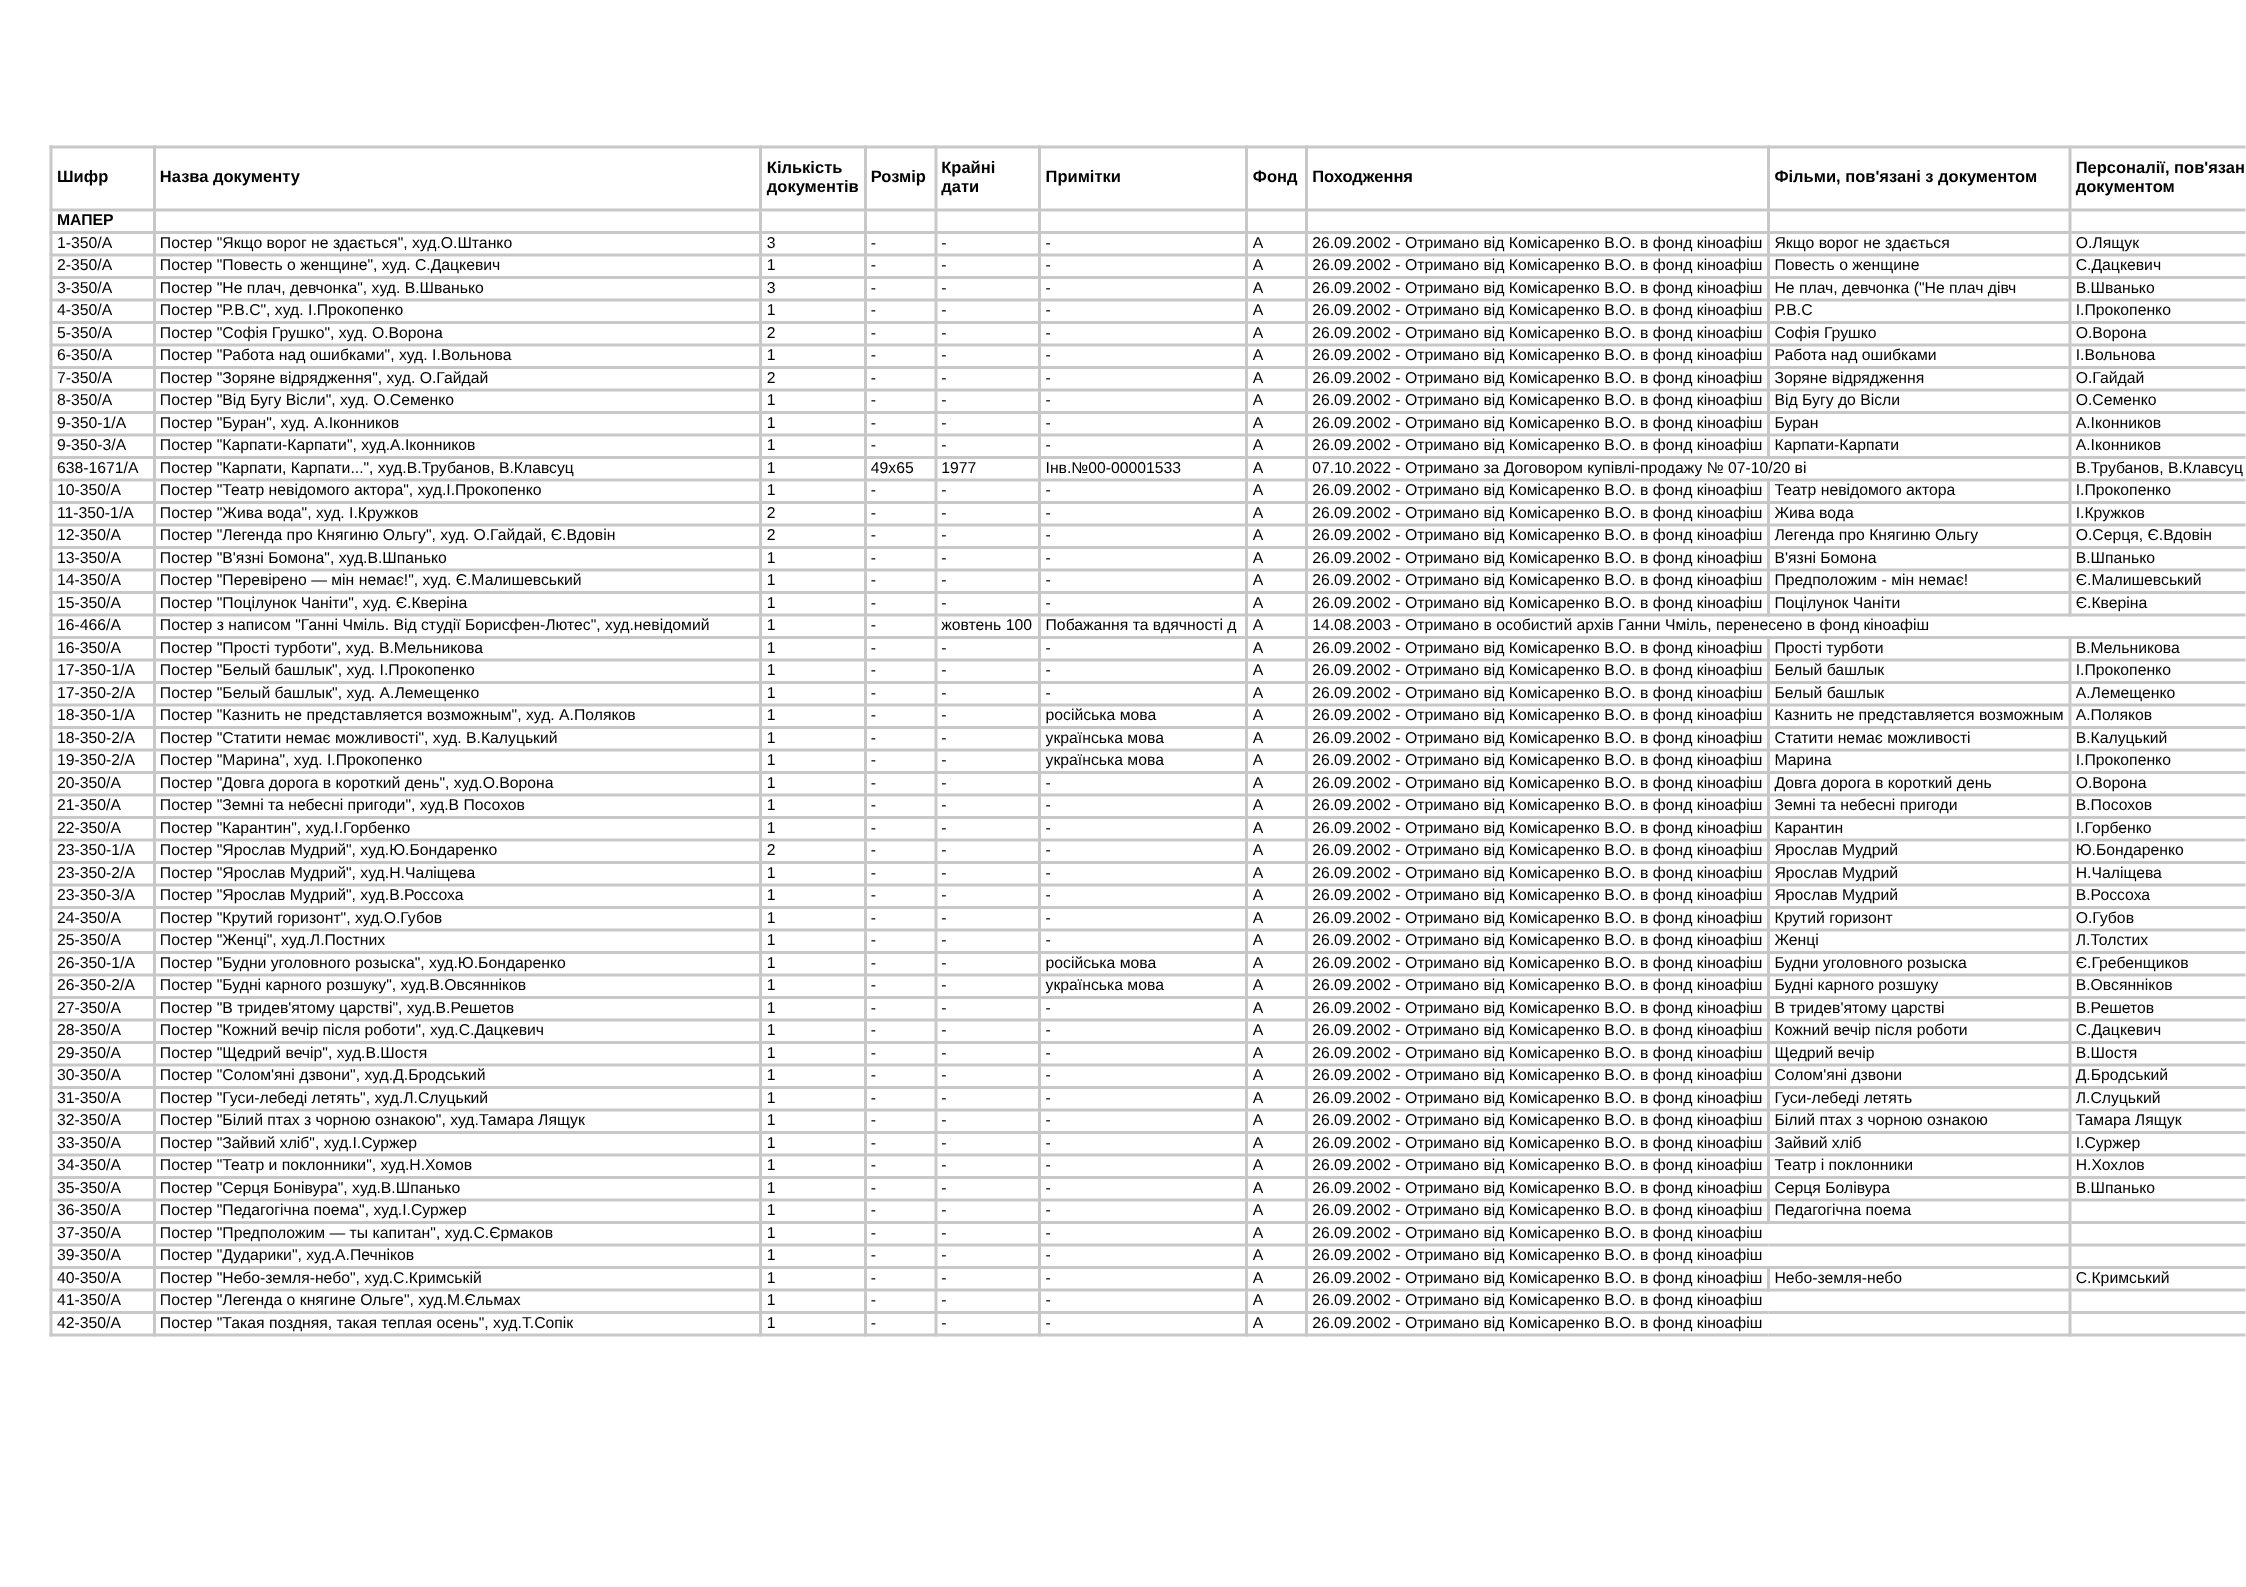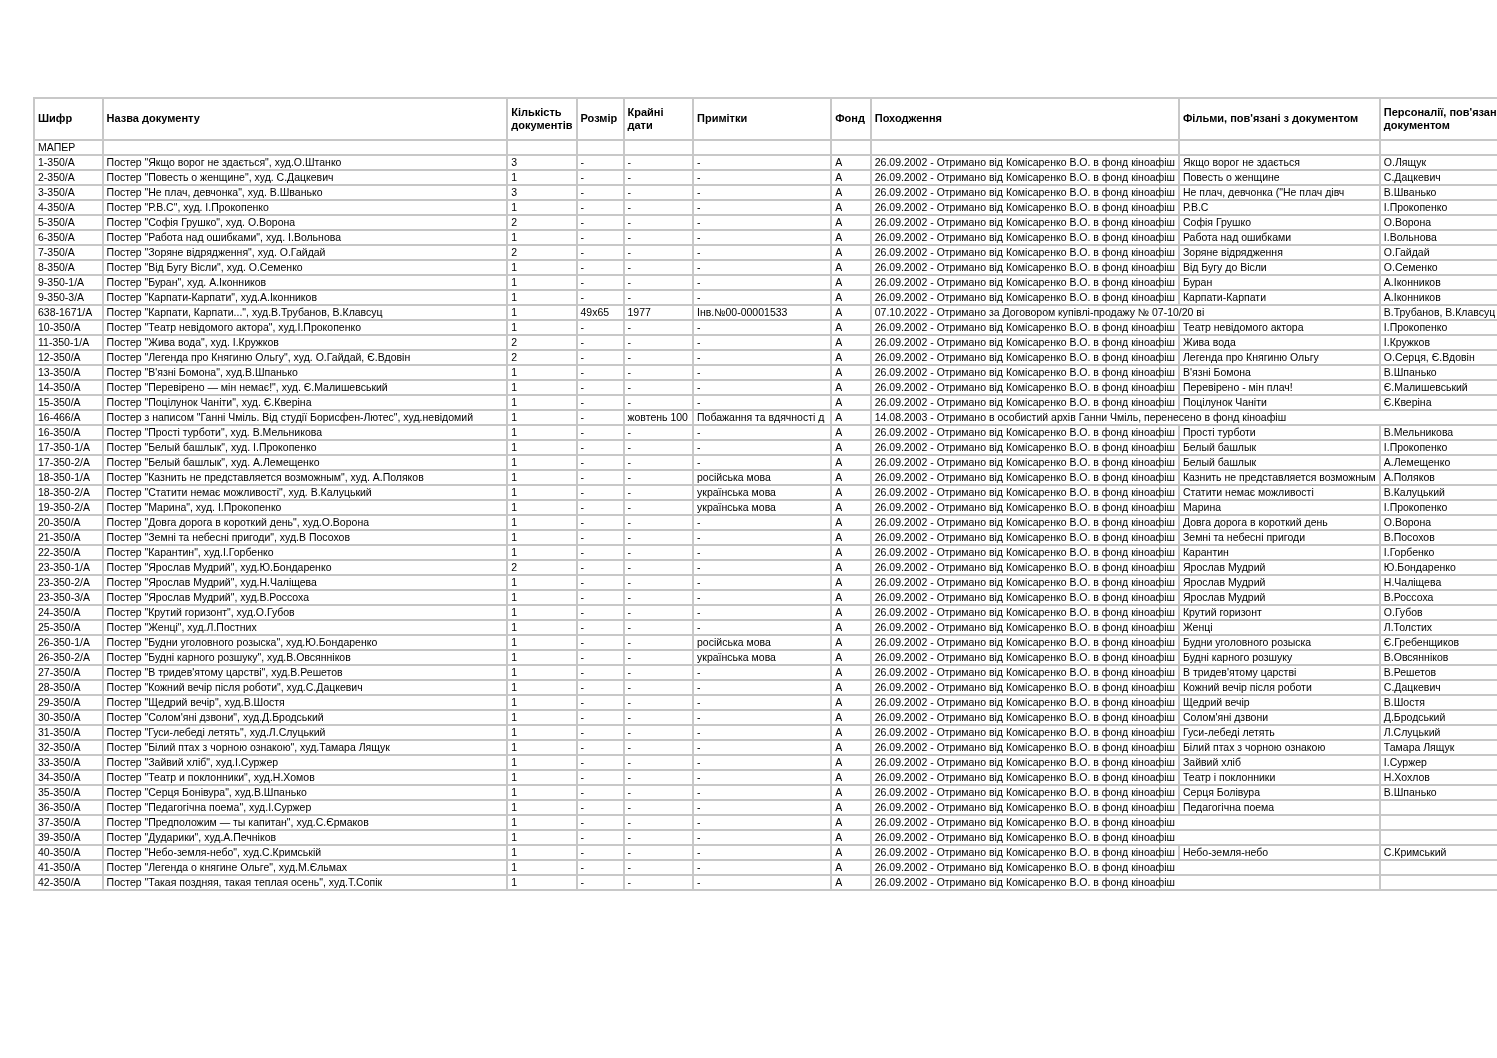--- a/index.html
+++ b/index.html
@@ -46,21 +46,21 @@
   td{
     font-size:10.5px;
     font-weight:normal;
     white-space:nowrap;
     height:13px;
     line-height:13px;
     vertical-align:middle;
     background:transparent;
   }
   tr.section-row td{
-    font-weight:normal;
+    font-weight:bold;
   }
 </style>
 </head>
 <body>
 
 <div class="page">
   <div class="sheet">
     <table>
       <colgroup>
         <col style="width:77px">
@@ -282,21 +282,21 @@
           </tr>
           <tr>
             <td>14-350/А</td>
             <td>Постер "Перевірено — мін немає!", худ. Є.Малишевський</td>
             <td>1</td>
             <td>-</td>
             <td>-</td>
             <td>-</td>
             <td>А</td>
             <td>26.09.2002 - Отримано від Комісаренко В.О. в фонд кіноафіш</td>
-            <td>Перевірено - мін плач!</td>
+            <td>Предположим - мін немає!</td>
             <td>Є.Малишевський</td>
           </tr>
           <tr>
             <td>15-350/А</td>
             <td>Постер "Поцілунок Чаніти", худ. Є.Кверіна</td>
             <td>1</td>
             <td>-</td>
             <td>-</td>
             <td>-</td>
             <td>А</td>

